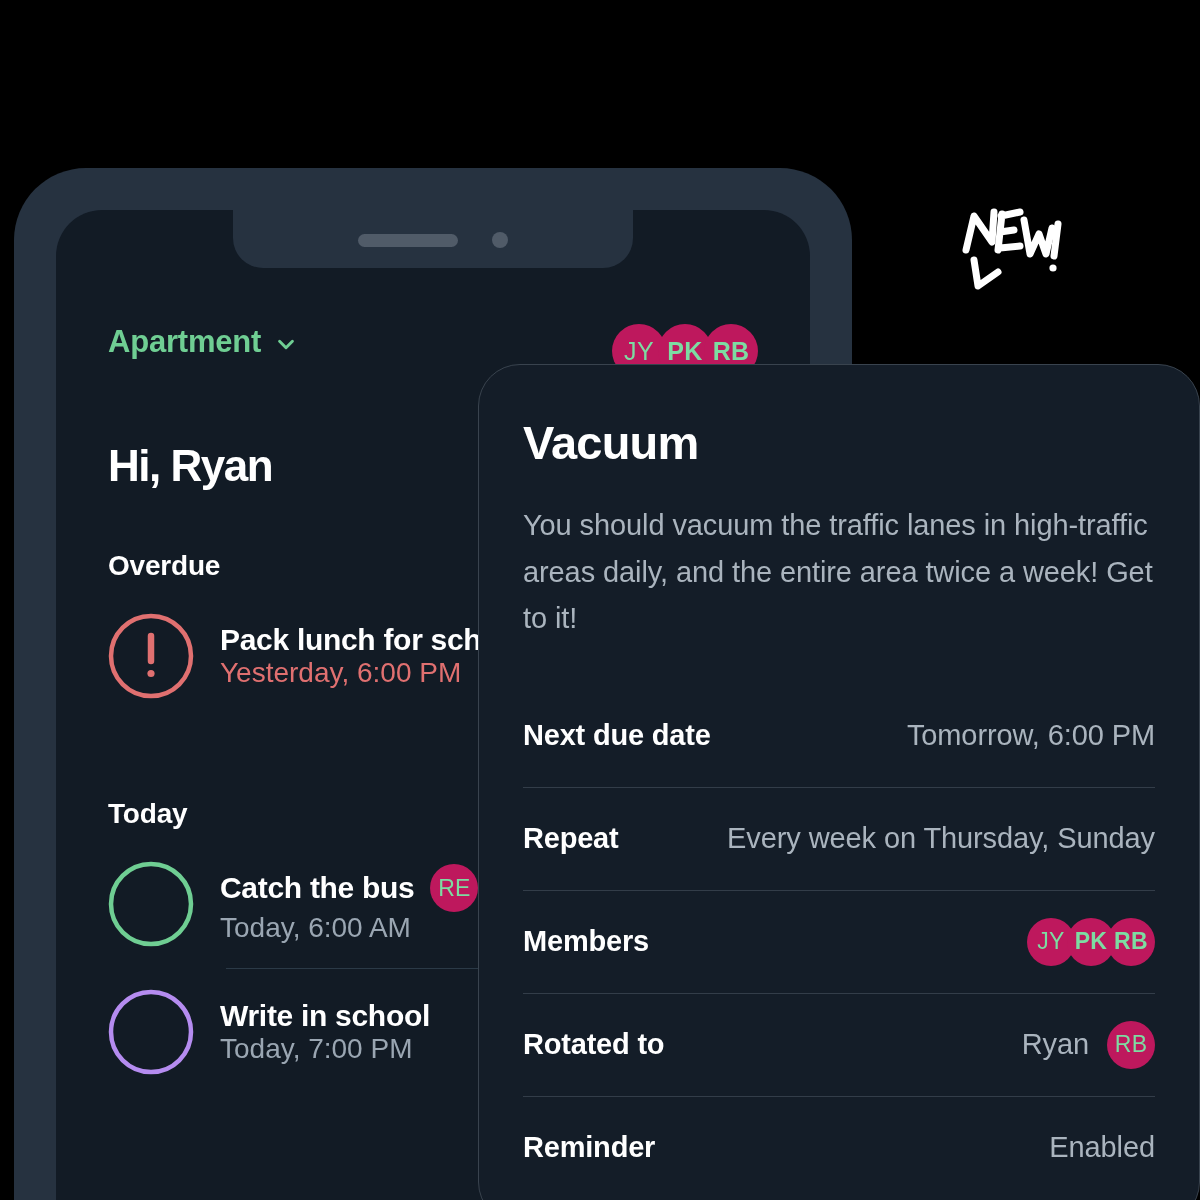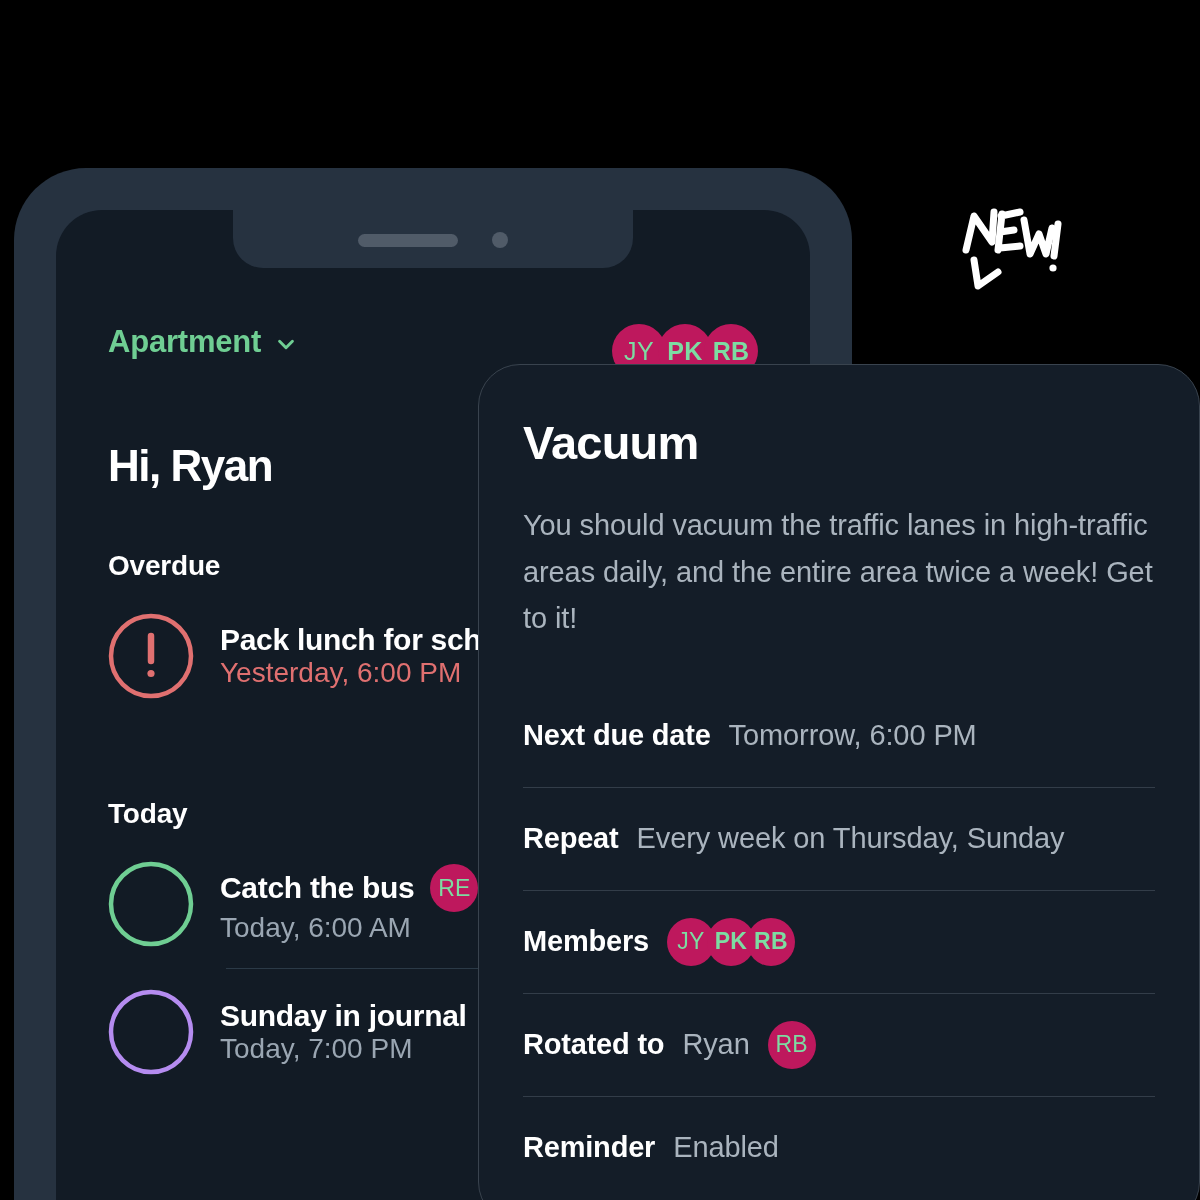--- a/index.html
+++ b/index.html
@@ -189,20 +189,21 @@
     color: #aab4be;
     font-size: 29px;
     line-height: 1.61;
     margin-top: 36px;
     letter-spacing: -0.1px;
   }
   #detail-rows { margin-top: 42px; }
   .detail-row {
     display: flex;
     align-items: center;
+    justify-content: space-between;
     gap: 18px;
     height: 103px;
     position: relative;
   }
   .detail-row + .detail-row::before {
     content: "";
     position: absolute;
     left: 0; right: 0; top: 0;
     height: 1px;
     background: #333d49;
@@ -311,21 +312,21 @@
           </div>
 
           <div class="task-row">
             <span class="task-icon">
               <svg width="86" height="86" viewBox="0 0 86 86" fill="none">
                 <circle cx="43" cy="43" r="40" stroke="#b58cf0" stroke-width="4.5"></circle>
               </svg>
             </span>
             <span class="task-body">
               <span class="task-title-line">
-                <span class="task-title">Sunday in journal</span>
+                <span class="task-title">Write in school</span>
               </span>
               <span class="task-sub">Today, 7:00 PM</span>
             </span>
           </div>
 
         </div>
       </div>
 
     </div>
   </div>

